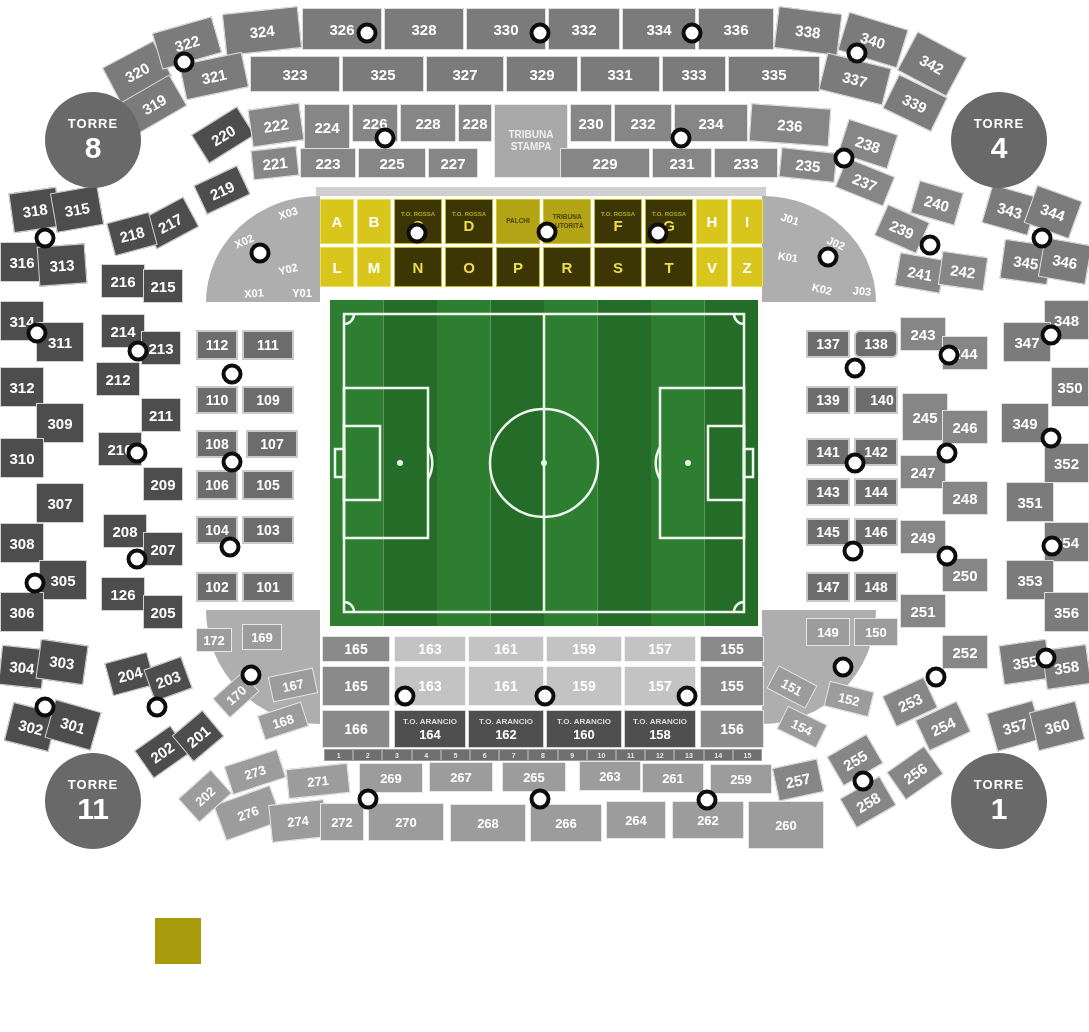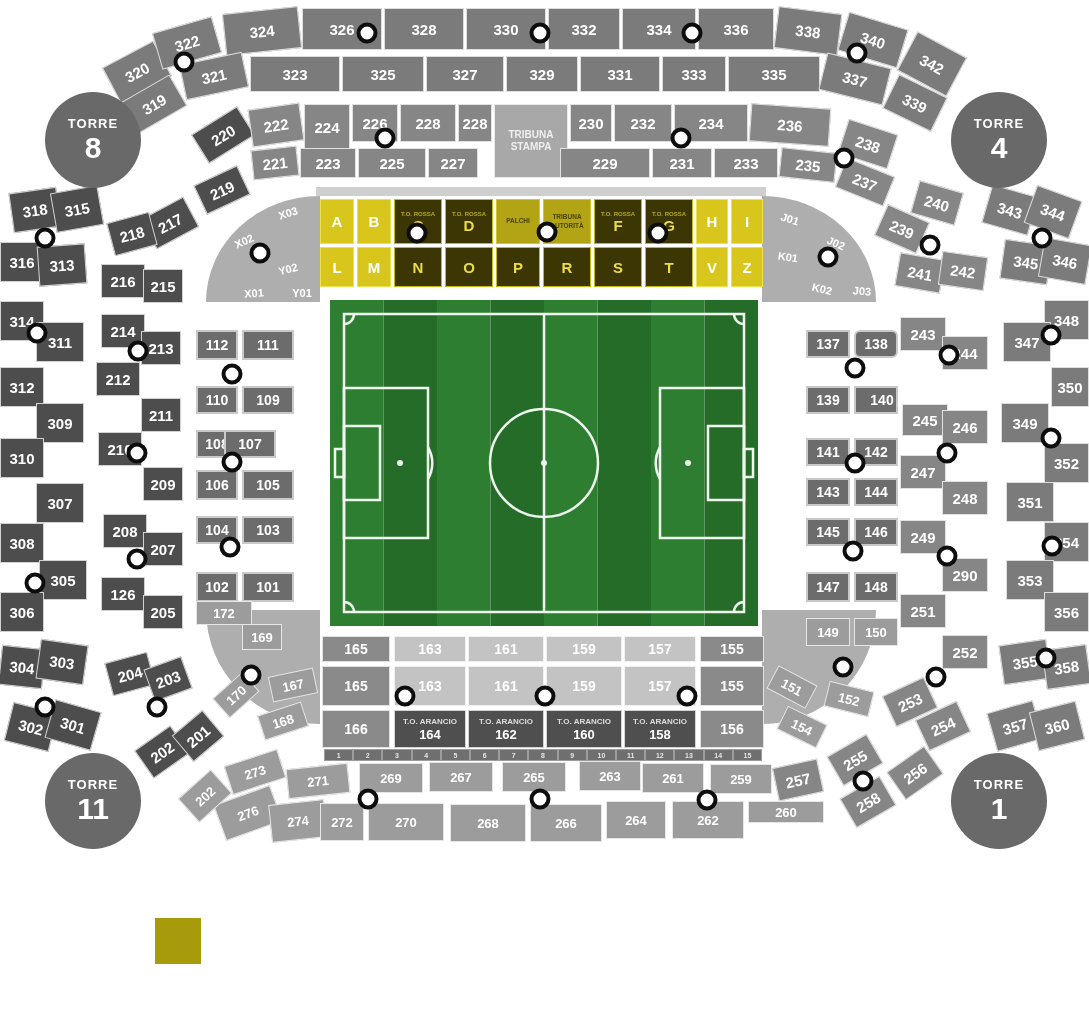--- a/index.html
+++ b/index.html
@@ -389,37 +389,37 @@
     </div>
     <div class="sec c" style="left: 940px; top: 254px; width: 46px; height: 34px; transform: rotate(8deg);">
       <span>242</span>
     </div>
     <div class="sec c" style="left: 900px; top: 317px; width: 46px; height: 34px;">
       <span>243</span>
     </div>
     <div class="sec c" style="left: 942px; top: 336px; width: 46px; height: 34px;">
       <span>244</span>
     </div>
-    <div class="sec c" style="left: 902px; top: 404px; width: 46px; height: 32px;">
+    <div class="sec c" style="left: 902px; top: 393px; width: 46px; height: 48px;">
       <span>245</span>
     </div>
     <div class="sec c" style="left: 942px; top: 410px; width: 46px; height: 34px;">
       <span>246</span>
     </div>
     <div class="sec c" style="left: 900px; top: 455px; width: 46px; height: 34px;">
       <span>247</span>
     </div>
     <div class="sec c" style="left: 942px; top: 481px; width: 46px; height: 34px;">
       <span>248</span>
     </div>
     <div class="sec c" style="left: 900px; top: 520px; width: 46px; height: 34px;">
       <span>249</span>
     </div>
     <div class="sec c" style="left: 942px; top: 558px; width: 46px; height: 34px;">
-      <span>290</span>
+      <span>250</span>
     </div>
     <div class="sec c" style="left: 900px; top: 594px; width: 46px; height: 34px;">
       <span>251</span>
     </div>
     <div class="sec c" style="left: 942px; top: 635px; width: 46px; height: 34px;">
       <span>252</span>
     </div>
     <div class="sec c" style="left: 887px; top: 685px; width: 46px; height: 34px; transform: rotate(-25deg);">
       <span>253</span>
     </div>
@@ -479,42 +479,42 @@
     </div>
     <div class="sec d" style="left: 530px; top: 804px; width: 72px; height: 38px;">
       <span>266</span>
     </div>
     <div class="sec d" style="left: 606px; top: 801px; width: 60px; height: 38px;">
       <span>264</span>
     </div>
     <div class="sec d" style="left: 672px; top: 801px; width: 72px; height: 38px;">
       <span>262</span>
     </div>
-    <div class="sec d" style="left: 748px; top: 801px; width: 76px; height: 22px;">
+    <div class="sec d" style="left: 748px; top: 801px; width: 76px; height: 48px;">
       <span>260</span>
     </div>
     <div class="sec d" style="left: 183px; top: 780px; width: 44px; height: 32px; transform: rotate(-42deg);">
       <span>202</span>
     </div>
     <div class="sec e" style="left: 196px; top: 330px; width: 42px; height: 30px;">
       <span>112</span>
     </div>
     <div class="sec e" style="left: 242px; top: 330px; width: 52px; height: 30px;">
       <span>111</span>
     </div>
     <div class="sec e" style="left: 196px; top: 386px; width: 42px; height: 28px;">
       <span>110</span>
     </div>
     <div class="sec e" style="left: 242px; top: 386px; width: 52px; height: 28px;">
       <span>109</span>
     </div>
     <div class="sec e" style="left: 196px; top: 430px; width: 42px; height: 28px;">
       <span>108</span>
     </div>
-    <div class="sec e" style="left: 224px; top: 430px; width: 52px; height: 28px;">
+    <div class="sec e" style="left: 246px; top: 430px; width: 52px; height: 28px;">
       <span>107</span>
     </div>
     <div class="sec e" style="left: 196px; top: 470px; width: 42px; height: 30px;">
       <span>106</span>
     </div>
     <div class="sec e" style="left: 242px; top: 470px; width: 52px; height: 30px;">
       <span>105</span>
     </div>
     <div class="sec e" style="left: 196px; top: 516px; width: 42px; height: 28px;">
       <span>104</span>
@@ -563,21 +563,21 @@
     </div>
     <div class="sec e" style="left: 854px; top: 572px; width: 44px; height: 30px;">
       <span>148</span>
     </div>
     <div class="sec d" style="left: 806px; top: 618px; width: 44px; height: 28px;">
       <span>149</span>
     </div>
     <div class="sec d" style="left: 854px; top: 618px; width: 44px; height: 28px;">
       <span>150</span>
     </div>
-    <div class="sec d" style="left: 196px; top: 601px; width: 56px; height: 24px;">
+    <div class="sec d" style="left: 196px; top: 628px; width: 36px; height: 24px;">
       <span>172</span>
     </div>
     <div class="sec d" style="left: 242px; top: 624px; width: 40px; height: 26px;">
       <span>169</span>
     </div>
     <div class="sec d" style="left: 216px; top: 682px; width: 40px; height: 26px; transform: rotate(-42deg);">
       <span>170</span>
     </div>
     <div class="sec d" style="left: 270px; top: 672px; width: 46px; height: 26px; transform: rotate(-12deg);">
       <span>167</span>

